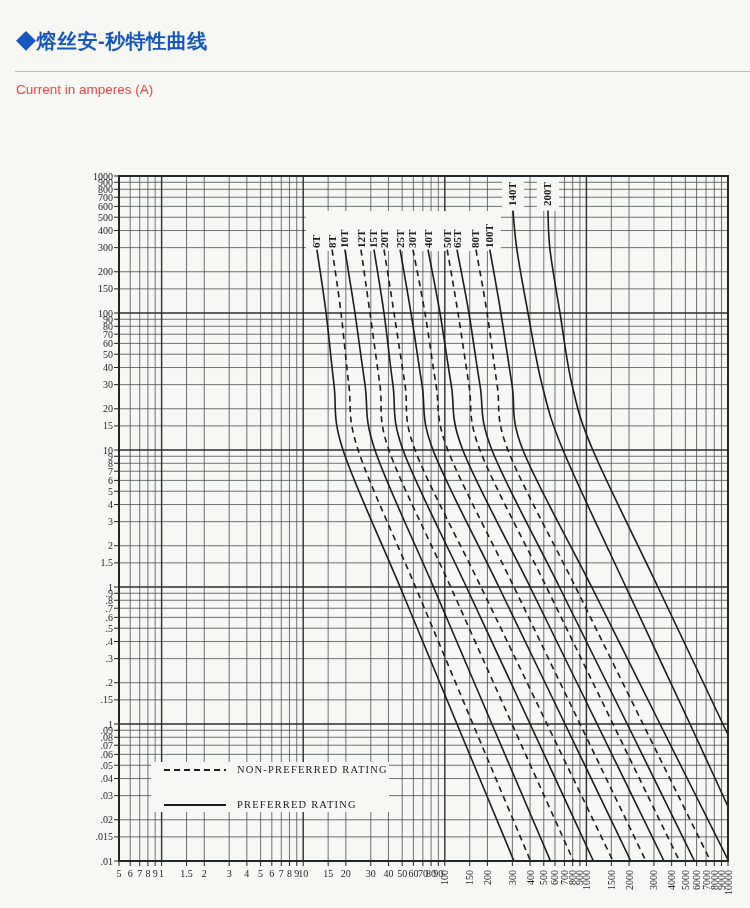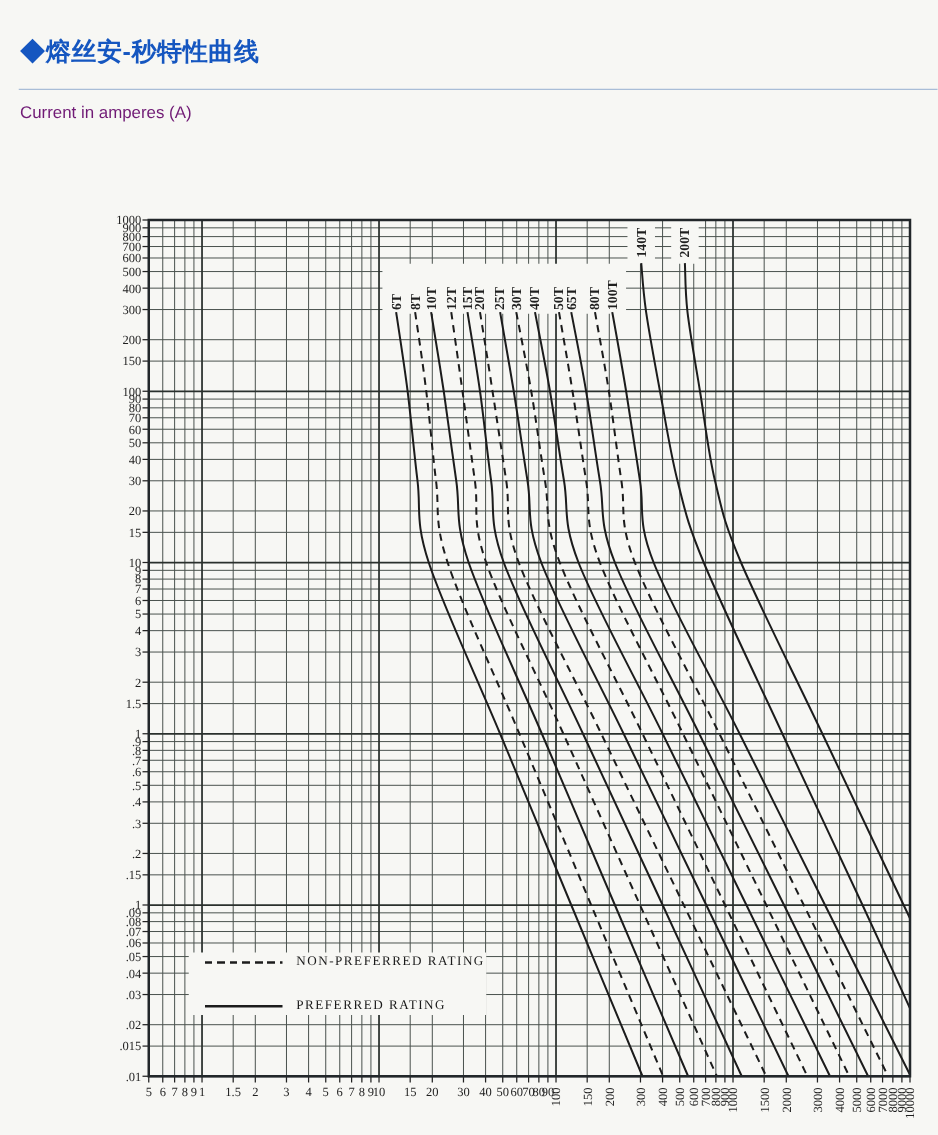--- a/index.html
+++ b/index.html
@@ -13,21 +13,21 @@
     font-size:20px;font-weight:bold;color:#1556c0;
     letter-spacing:0.5px;
     margin-top:20px;
   }
   .divider{
     position:absolute;left:15px;right:0;top:71px;height:1px;
     background:#a9bdd7;
   }
   .axis-caption{
     position:absolute;left:16px;top:82px;
-    font-size:13.5px;color:#701a75;
+    font-size:13.5px;color:#ef4444;
   }
   #chart-svg{position:absolute;left:0;top:0;}
   .legend-box{
     position:absolute;left:151px;top:762px;width:238px;height:50px;
     background:#f7f7f4;display:flex;flex-direction:column;
     justify-content:center;gap:24px;z-index:5;
   }
   .legend-row{display:flex;align-items:center;gap:11px;padding-left:13px;}
   .legend-sample{width:62px;height:2px;flex:0 0 62px;}
   .legend-sample.dashed{

